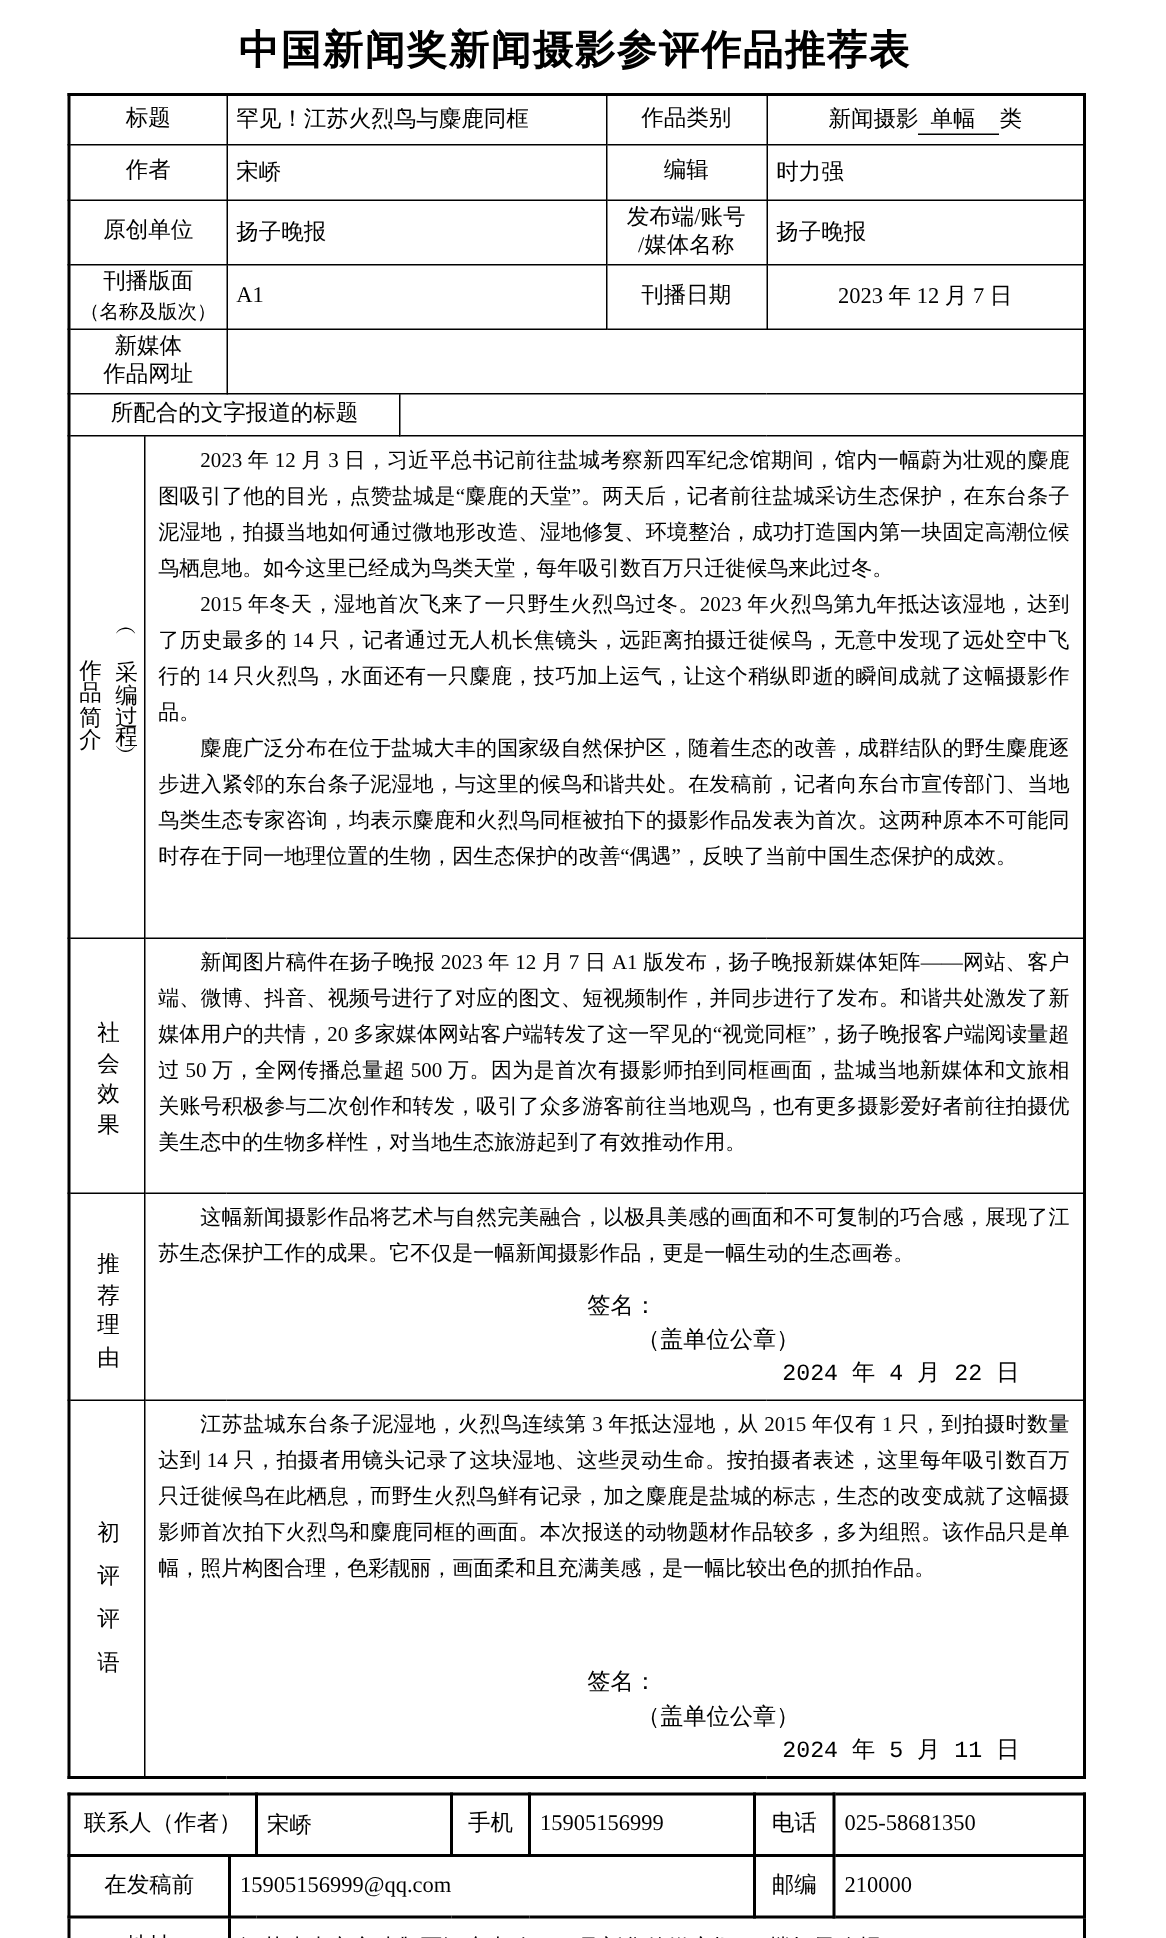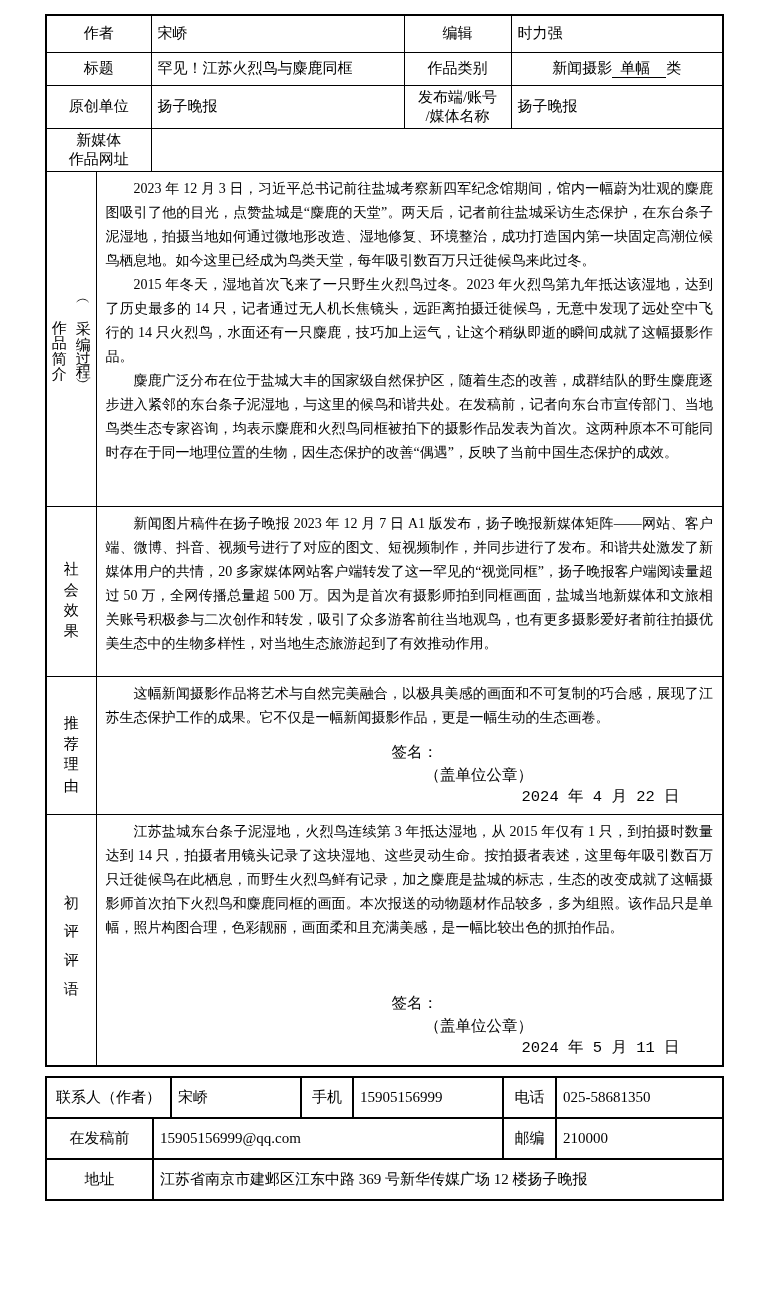--- a/index.html
+++ b/index.html
@@ -44,58 +44,72 @@
   .sig-date { padding-left: 425px; font-family: Liberation Mono, monospace; }
   
   .contact-table { width: 677px; margin-top: 9px; border: 2px solid #000; }
   .contact-table td { border: 2px solid #000; font-size: 15px; height: 41px; overflow: hidden; }
 </style>
 </head>
 <body>
 
 <div class="page">
 
+  <div class="title">中国新闻奖新闻摄影参评作品推荐表</div>
 
   <table class="main-table">
     <colgroup>
       <col style="width:50px">
         <col style="width:55px">
         <col style="width:115px">
       <col style="width:138px">
         <col style="width:107px">
         <col style="width:212px">
     </colgroup>
     <tbody>
-        <tr style="height:37px">
+        <tr style="height:33px">
+      <td class="lab" colspan="2">标题</td>
+      <td class="val" colspan="2">罕见！江苏火烈鸟与麋鹿同框</td>
+      <td class="lab">作品类别</td>
+      <td class="val center"><span>新闻摄影</span><span class="ul-part">单幅</span><span>类</span></td>
+    </tr>
+    <tr style="height:37px">
       <td class="lab" colspan="2">作者</td>
       <td class="val" colspan="2">宋峤</td>
       <td class="lab">编辑</td>
       <td class="val">时力强</td>
-    </tr>
-    <tr style="height:33px">
-      <td class="lab" colspan="2">标题</td>
-      <td class="val" colspan="2">罕见！江苏火烈鸟与麋鹿同框</td>
-      <td class="lab">作品类别</td>
-      <td class="val center"><span>新闻摄影</span><span class="ul-part">单幅</span><span>类</span></td>
     </tr>
     <tr style="height:41px">
       <td class="lab" colspan="2">原创单位</td>
       <td class="val" colspan="2">扬子晚报</td>
       <td class="lab">
         <div>发布端/账号</div>
         <div>/媒体名称</div>
       </td>
       <td class="val">扬子晚报</td>
     </tr>
     <tr style="height:42px">
       <td class="lab" colspan="2">
+        <div>刊播版面</div>
+        <div class="lab-small">（名称及版次）</div>
+      </td>
+      <td class="val" colspan="2">A1</td>
+      <td class="lab">刊播日期</td>
+      <td class="val center">2023 年 12 月 7 日</td>
+    </tr>
+    <tr style="height:42px">
+      <td class="lab" colspan="2">
         <div>新媒体</div>
         <div>作品网址</div>
       </td>
       <td class="val" colspan="4"></td>
+    </tr>
+    <tr style="height:28px">
+      <td class="lab" colspan="3">所配合的文字报道的标题</td>
+      <td class="val" colspan="3"></td>
     </tr>
 
     <tr style="height:335px">
       <td class="vcell">
         <div class="vwrap">
           <div class="vtext ls-md">作品简介</div>
           <div class="vtext ls-md">（采编过程）</div>
         </div>
       </td>
       <td class="content" colspan="5">

